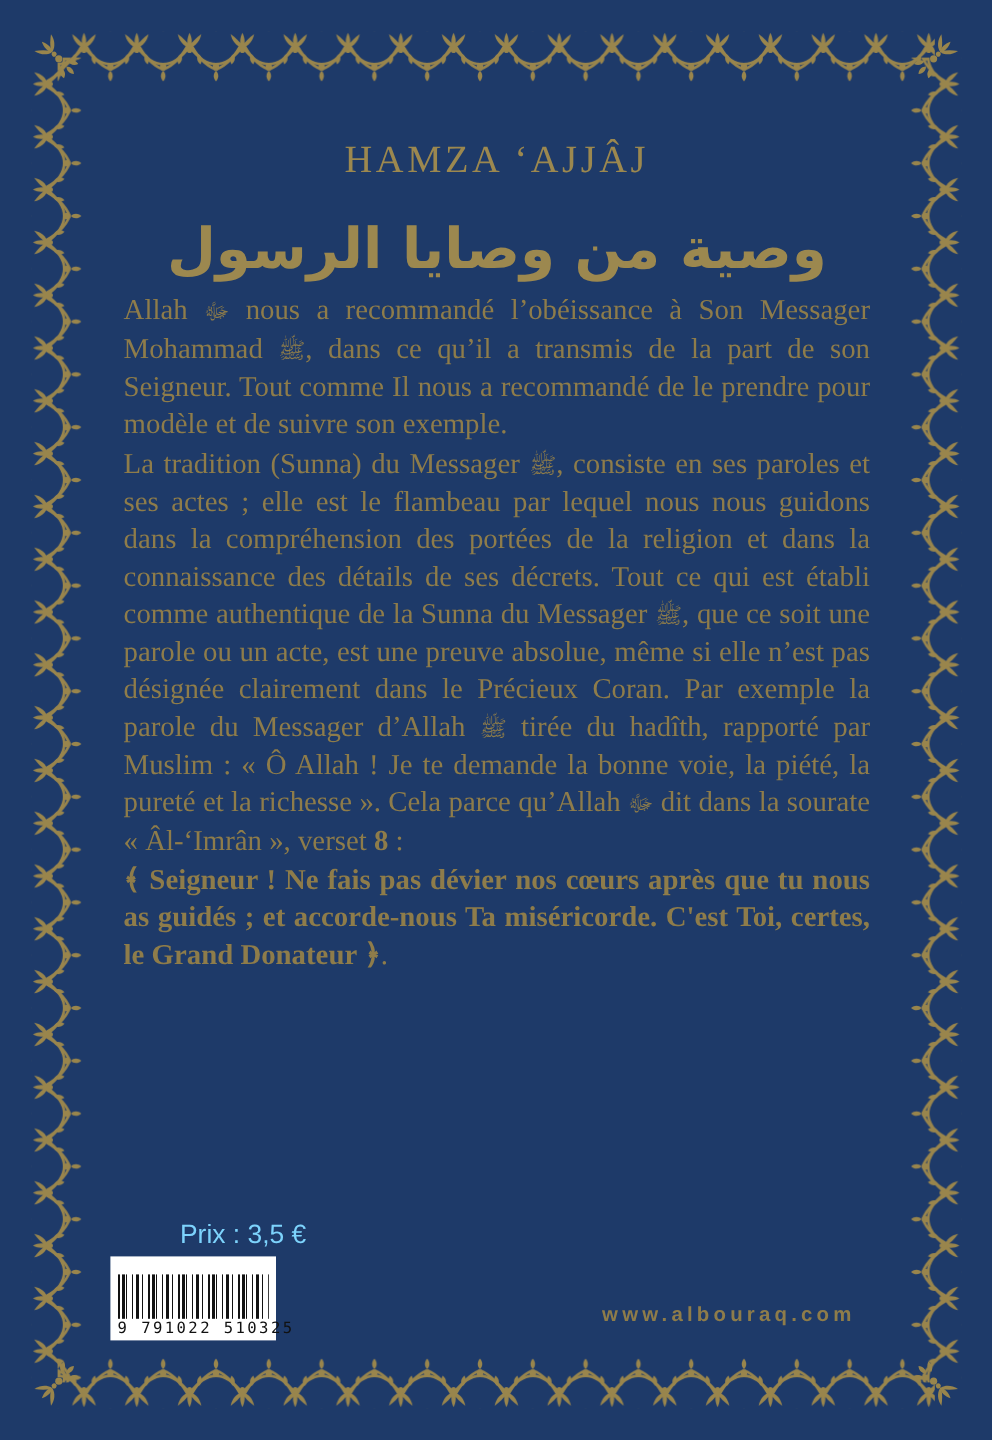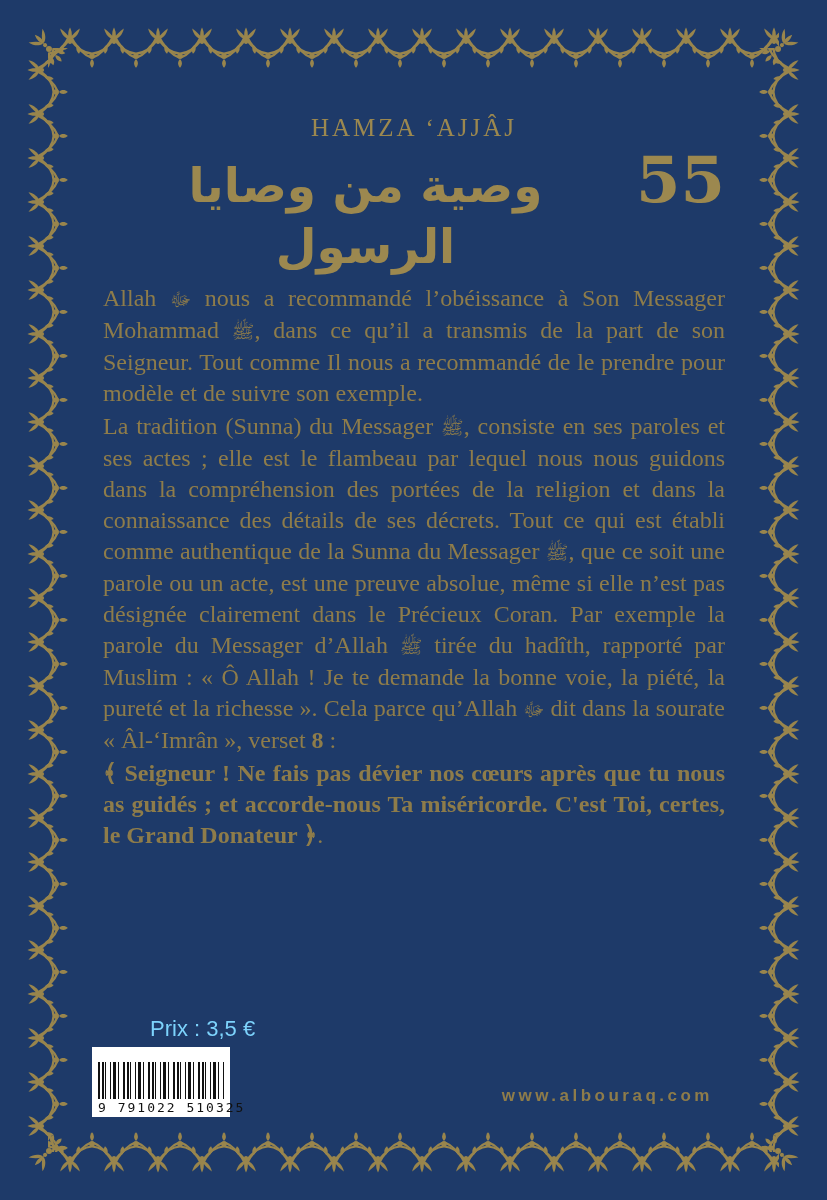--- a/index.html
+++ b/index.html
@@ -13,23 +13,23 @@
   .border-svg{position:absolute;left:0;top:0;pointer-events:none;}
 
   .content{
     position:absolute;
     left:103px;right:102px;top:114px;
     text-align:center;
   }
   .author{
     color:#9c884f;
     font-family:"Liberation Serif",serif;
-    font-size:25px;
+    font-size:32px;
     letter-spacing:3px;
-    margin-bottom:0;
+    margin-bottom:26px;
   }
   .title-row{
     display:flex;
     justify-content:center;
     align-items:baseline;
     gap:8px;
     margin-bottom:6px;
   }
   .title-ar{
     font-family:"DejaVu Sans",sans-serif;
@@ -180,21 +180,20 @@
     <use href="#corner" transform="translate(778,49) scale(-1,1)"></use>
     <use href="#corner" transform="translate(49,1151) scale(1,-1)"></use>
     <use href="#corner" transform="translate(778,1151) scale(-1,-1)"></use>
   </svg>
 
   <div class="content">
     <div class="author">HAMZA ‘AJJÂJ</div>
 
     <div class="title-row">
       <span class="title-ar" dir="rtl">وصية من وصايا الرسول</span>
-      <span class="title-num">55</span>
     </div>
 
 
     <div class="body-text">
       <p><span>Allah </span><span class="hon">ﷻ</span><span> nous a recommandé l’obéissance à Son Messager Mohammad </span><span class="hon">ﷺ</span><span>, dans ce qu’il a transmis de la part de son Seigneur. Tout comme Il nous a recommandé de le prendre pour modèle et de suivre son exemple.</span></p>
       <p><span>La tradition (</span><span class="it">Sunna</span><span>) du Messager </span><span class="hon">ﷺ</span><span>, consiste en ses paroles et ses actes ; elle est le flambeau par lequel nous nous guidons dans la compréhension des portées de la religion et dans la connaissance des détails de ses décrets. Tout ce qui est établi comme authentique de la </span><span class="it">Sunna</span><span> du Messager </span><span class="hon">ﷺ</span><span>, que ce soit une parole ou un acte, est une preuve absolue, même si elle n’est pas désignée clairement dans le Précieux Coran. Par exemple la parole du Messager d’Allah </span><span class="hon">ﷺ</span><span> tirée du </span><span class="it">hadîth</span><span>, rapporté par Muslim : « Ô Allah ! Je te demande la bonne voie, la piété, la pureté et la richesse ». Cela parce qu’Allah </span><span class="hon">ﷻ</span><span> dit dans la sourate « Âl-‘Imrân », verset </span><span class="b">8</span><span> :</span></p>
       <p><span class="b">﴾ </span><span class="b">Seigneur ! Ne fais pas dévier nos cœurs après que tu nous as guidés ; et accorde-nous Ta miséricorde. C'est Toi, certes, le Grand Donateur</span><span class="b"> ﴿</span><span>.</span></p>
     </div>
   </div>
 

